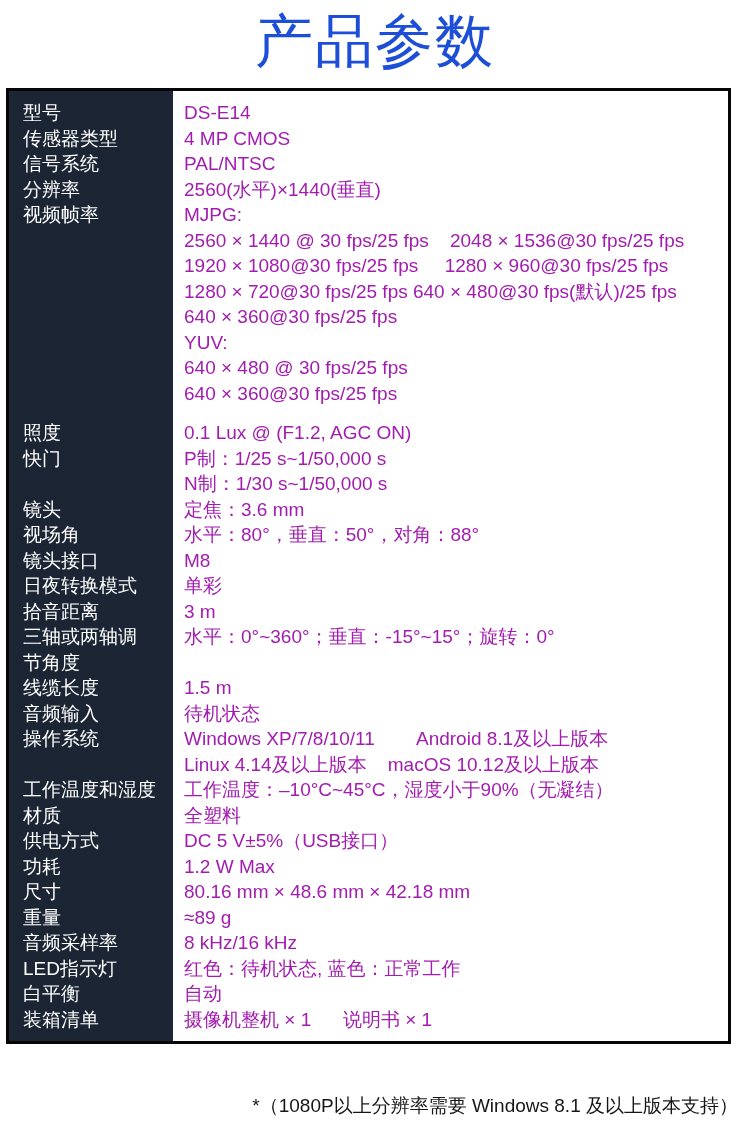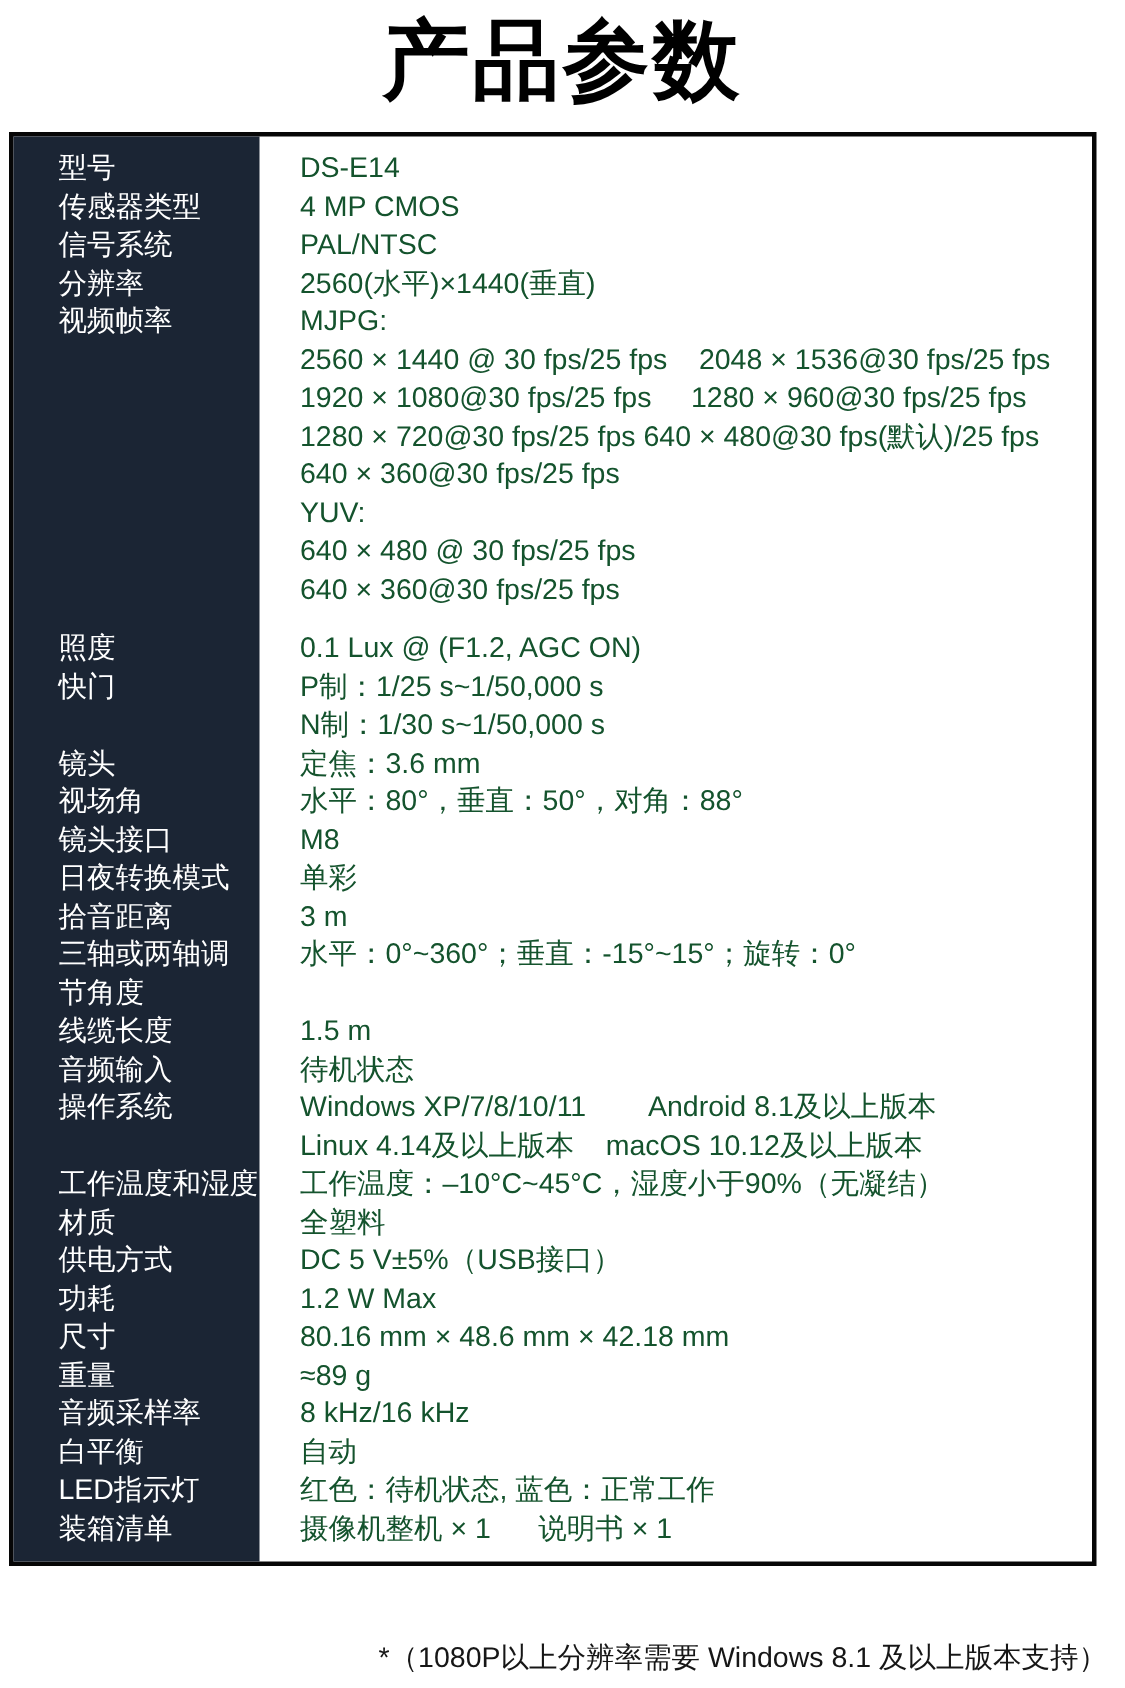--- a/index.html
+++ b/index.html
@@ -13,33 +13,33 @@
     width: 750px;
     height: 1125px;
     background: #ffffff;
     overflow: hidden;
   }
   .page-title {
     padding-top: 6px;
     text-align: center;
     font-size: 58px;
     line-height: 70px;
-    font-weight: 700;
+    font-weight: 400;
     letter-spacing: 2px;
-    color: #000000;
+    color: #1d4ed8;
   }
   .spec-table {
     position: absolute;
     left: 6px;
     top: 88px;
     width: 725px;
     box-sizing: border-box;
     border: 3px solid #060606;
     background: #ffffff;
-    padding: 9px 16px;
+    padding: 9px 0;
   }
   .label-col-bg {
     position: absolute;
     left: 0;
     top: 0;
     bottom: 0;
     width: 164px;
     background: #1b2534;
   }
   .spec-row {
@@ -53,21 +53,21 @@
     flex: 0 0 164px;
     box-sizing: border-box;
     padding: 0 8px 0 14px;
     color: #ffffff;
     white-space: pre-wrap;
   }
   .cell-value {
     flex: 1;
     box-sizing: border-box;
     padding: 0 6px 0 11px;
-    color: #14532d;
+    color: #a21caf;
     white-space: pre-wrap;
   }
   .footnote {
     position: absolute;
     top: 1094px;
     right: 12px;
     font-size: 19px;
     line-height: 24px;
     color: #161616;
   }
@@ -178,28 +178,28 @@
     </div>
     <div class="spec-row">
       <div class="cell-label">重量</div>
       <div class="cell-value">≈89 g</div>
     </div>
     <div class="spec-row">
       <div class="cell-label">音频采样率</div>
       <div class="cell-value">8 kHz/16 kHz</div>
     </div>
     <div class="spec-row">
+      <div class="cell-label">LED指示灯</div>
+      <div class="cell-value">红色：待机状态, 蓝色：正常工作</div>
+    </div>
+    <div class="spec-row">
       <div class="cell-label">白平衡</div>
       <div class="cell-value">自动</div>
     </div>
     <div class="spec-row">
-      <div class="cell-label">LED指示灯</div>
-      <div class="cell-value">红色：待机状态, 蓝色：正常工作</div>
-    </div>
-    <div class="spec-row">
       <div class="cell-label">装箱清单</div>
       <div class="cell-value">摄像机整机 × 1      说明书 × 1</div>
     </div>
 
   </div>
 
   <div class="footnote">*（1080P以上分辨率需要 Windows 8.1 及以上版本支持）</div>
 
 </div>
 

